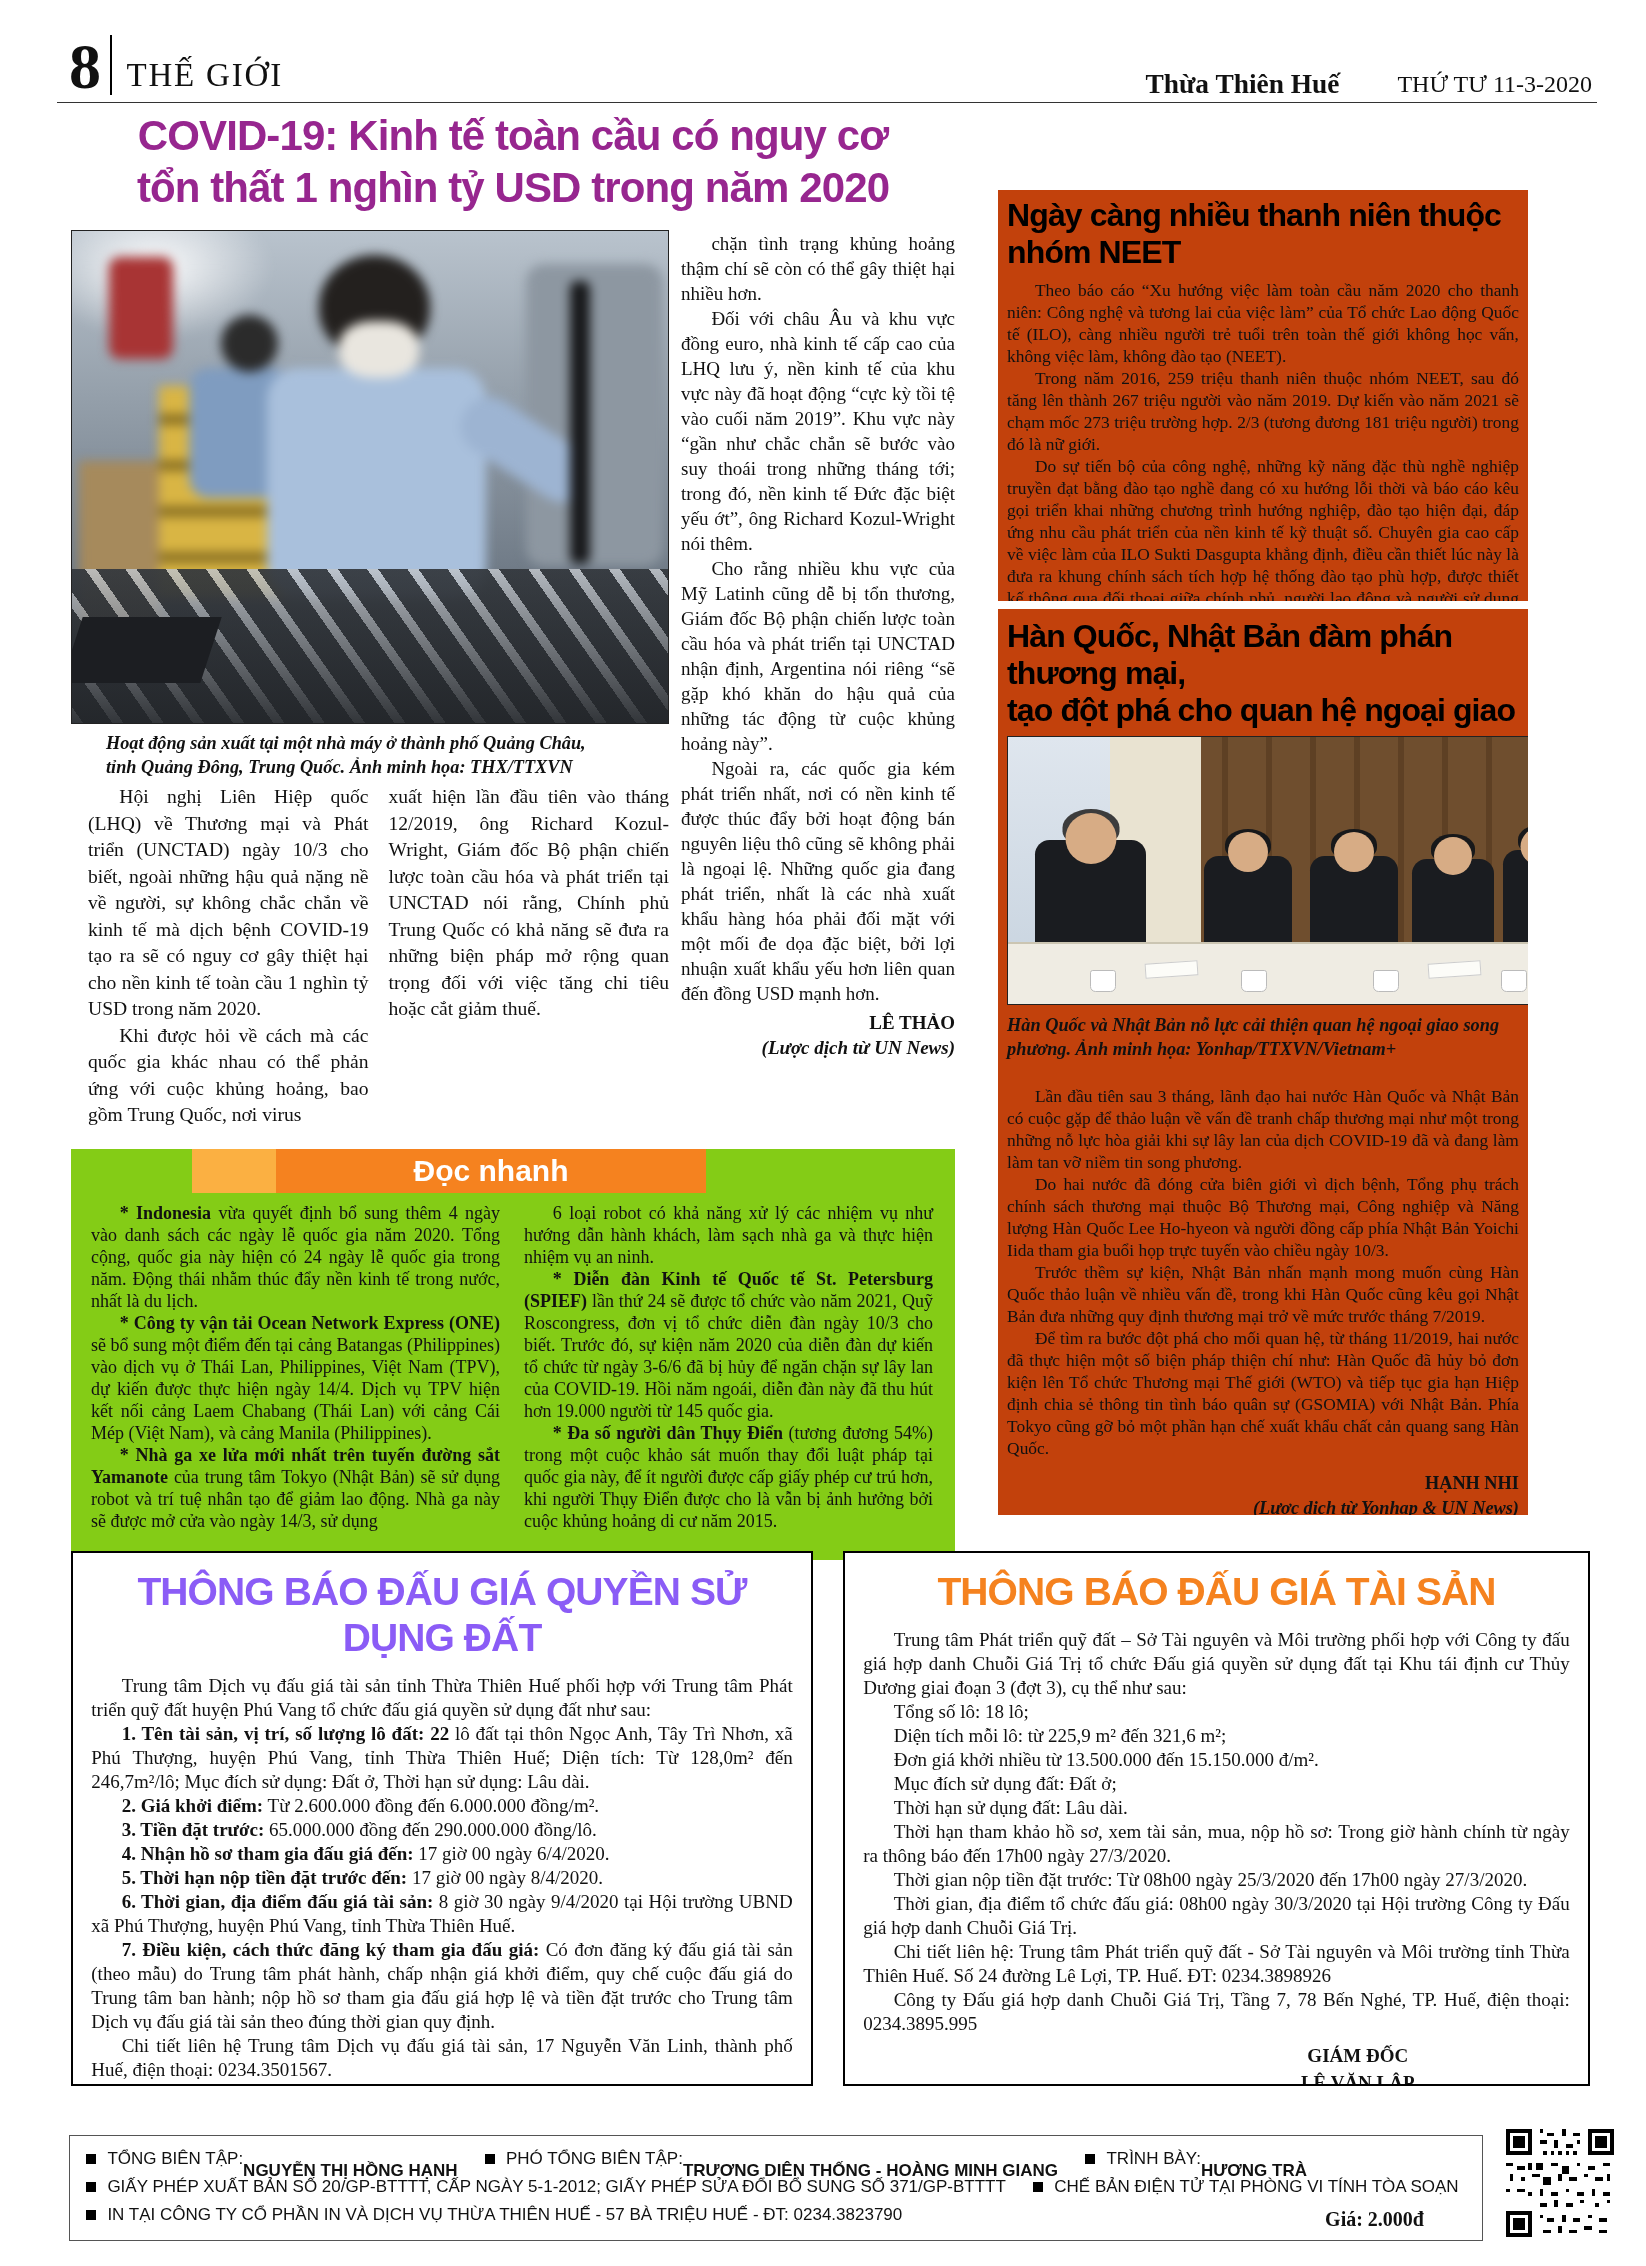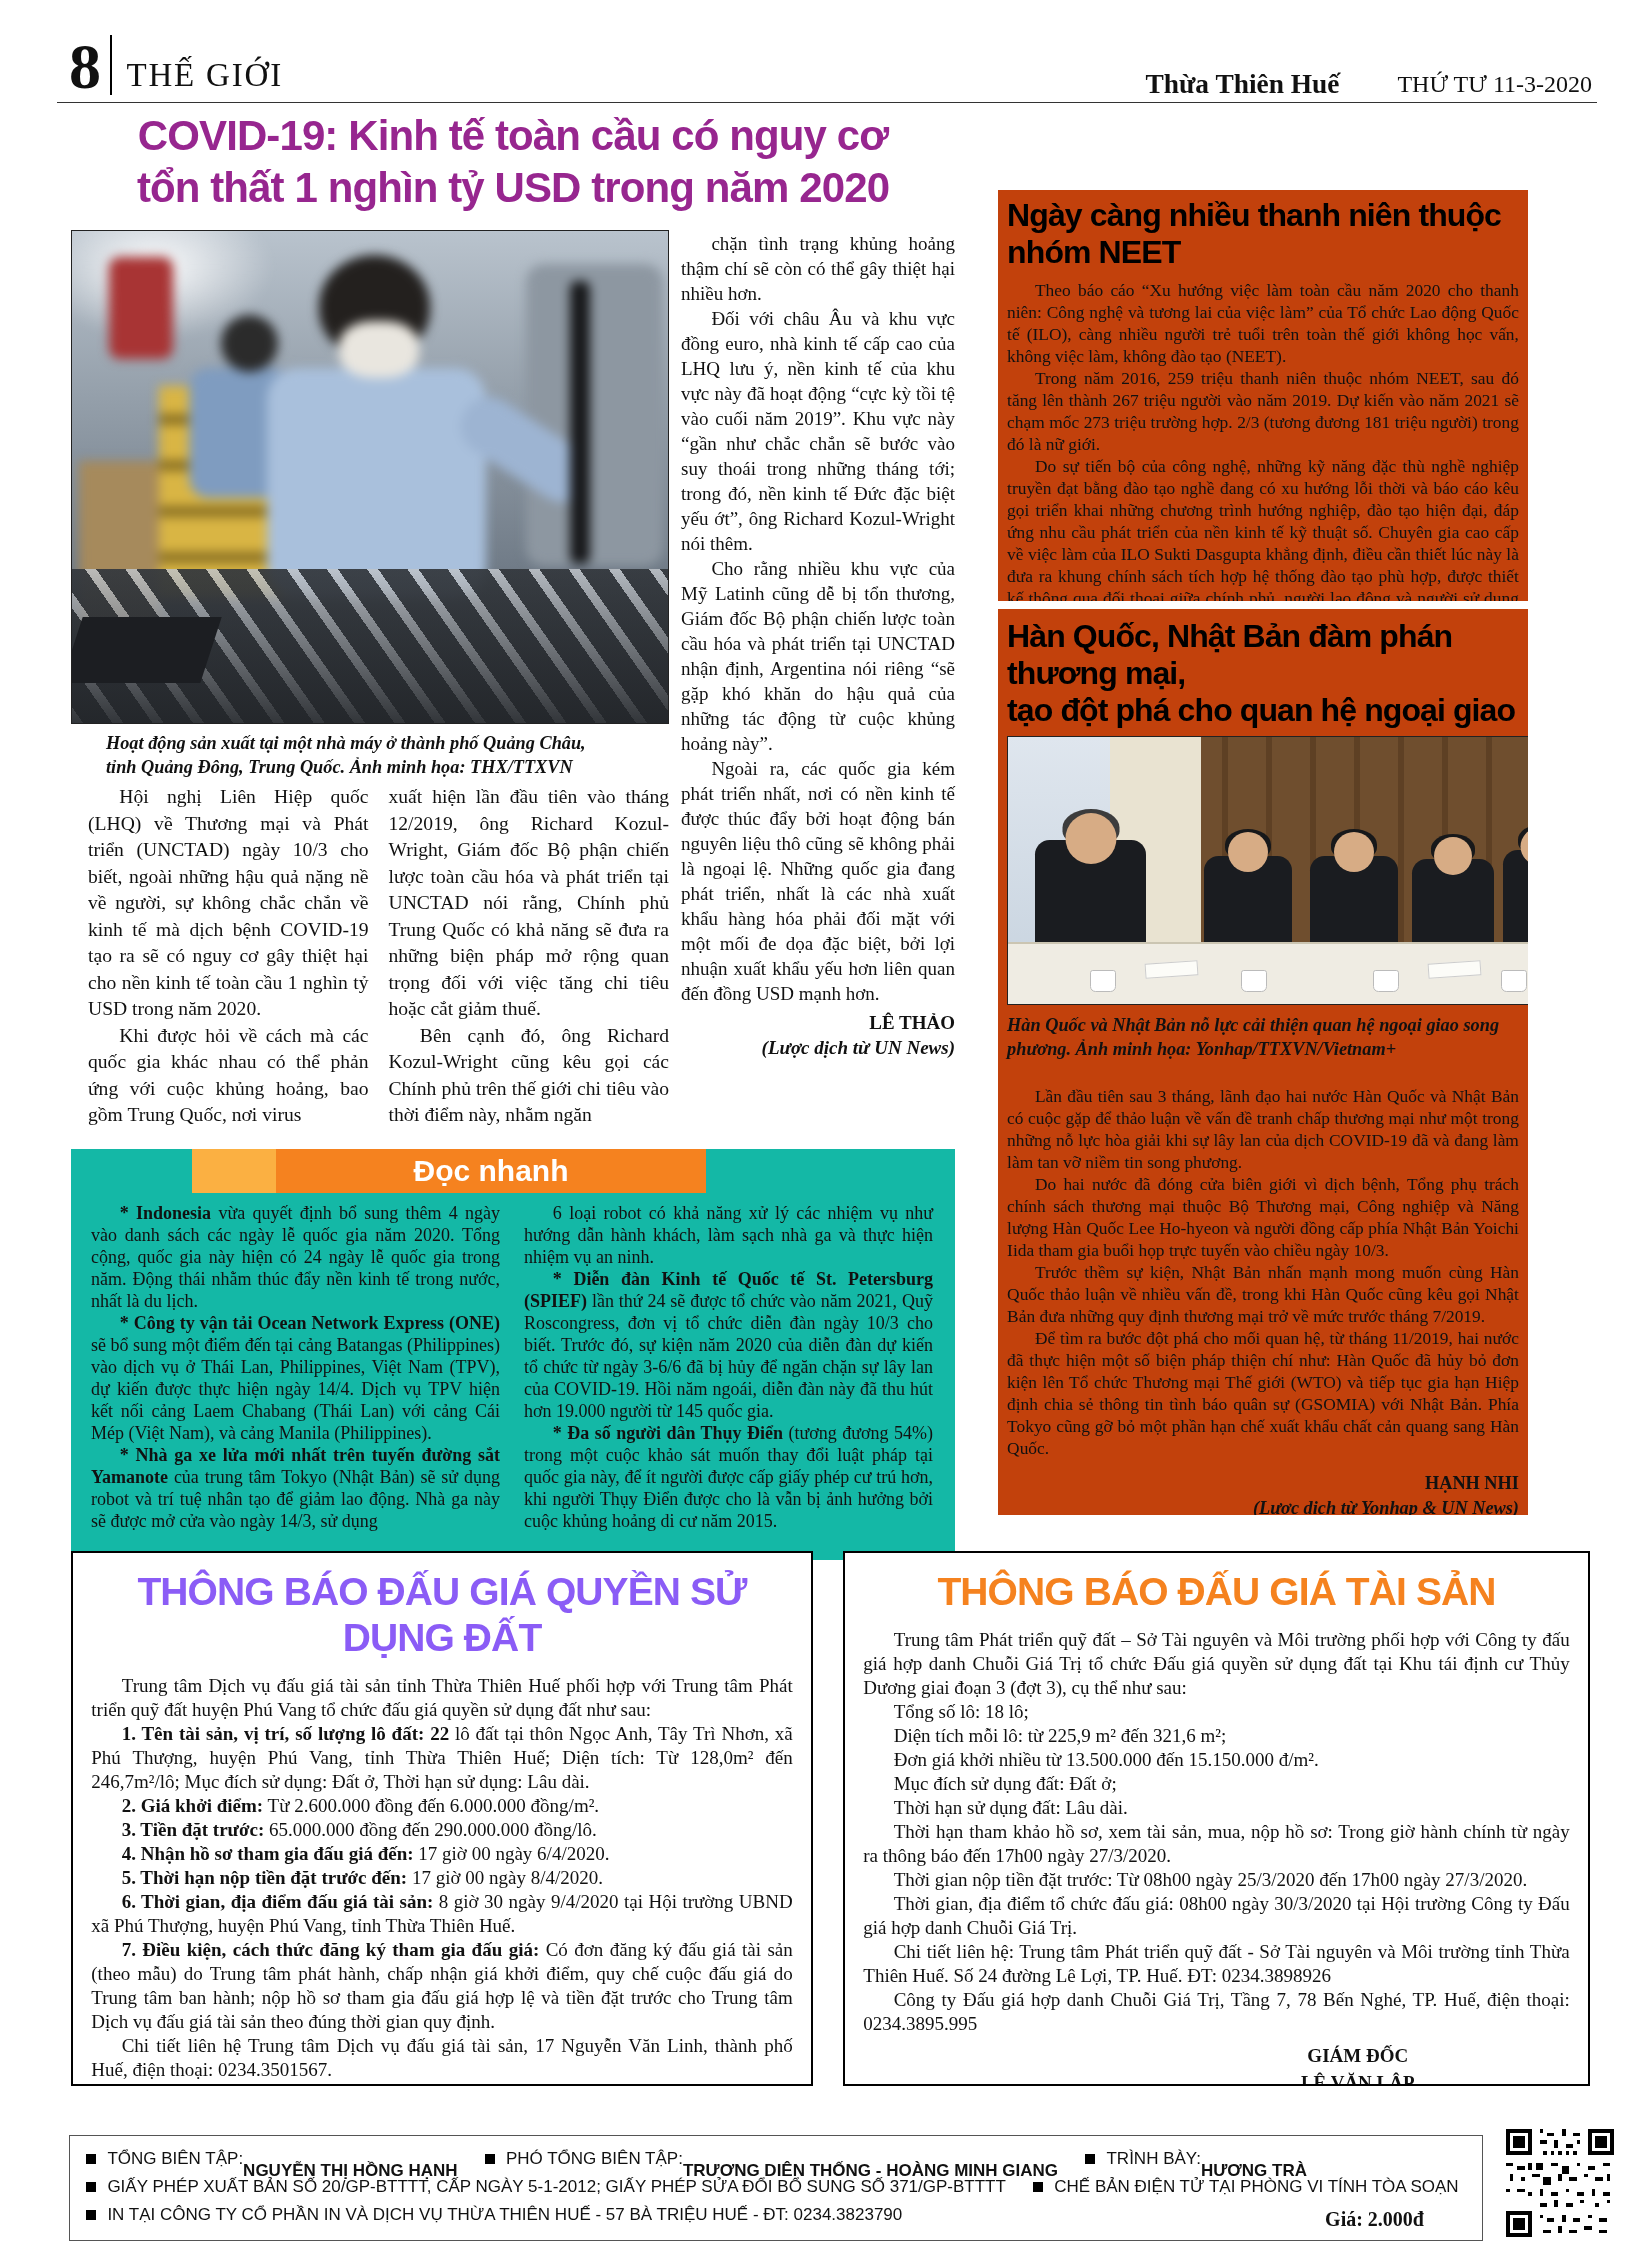--- a/index.html
+++ b/index.html
@@ -67,21 +67,21 @@
   .p2table{position:absolute;left:0;bottom:0;width:100%;height:60px;background:#efece3;border-top:2.7px solid #cbc5b2;}
   .man{position:absolute;background:#1a1c20;border-radius:14.6px 14.6px 0 0;}
   .head{position:absolute;left:50%;transform:translateX(-50%);background:#d7ac85;border-radius:50%;}
   .hair{position:absolute;left:50%;transform:translateX(-50%);top:-5.5px;background:#17181a;border-radius:50% 50% 40% 40%;}
   .cup{position:absolute;bottom:12.8px;width:24px;height:20px;background:#fff;border:0.9px solid #bbb;border-radius:2.7px 2.7px 5.5px 5.5px;}
   .paper{position:absolute;bottom:27.4px;width:51px;height:12.8px;background:#fcfcf8;border:0.9px solid #ccc;transform:rotate(-4deg);}
   .kbyline{text-align:right;font-size:18.3px;line-height:25px;margin-top:12.8px;}
   .kbyline b{display:block;}
   .kbyline i{font-weight:bold;}
   
-  .dn{position:absolute;left:71px;top:1149px;width:884px;height:411px;background:#14b8a6;overflow:hidden;}
+  .dn{position:absolute;left:71px;top:1149px;width:884px;height:411px;background:#84cc16;overflow:hidden;}
   .dnbar{position:absolute;left:121px;top:0;width:514px;height:44px;display:flex;}
   .dnlight{width:84px;height:100%;background:#fbb042;}
   .dndark{flex:1;height:100%;background:#f5821f;display:flex;align-items:center;justify-content:center;}
   .dndark span{color:#fff;font-family:"Liberation Sans","DejaVu Sans",sans-serif;
                font-weight:bold;font-size:30px;letter-spacing:0;}
   .dncols{position:absolute;left:20px;top:53px;width:843px;display:flex;gap:24px;}
   .dncols .c{width:409px;}
   .dncols p{margin:0;text-align:justify;font-size:18px;line-height:22px;text-indent:1.6em;}
   
   .auc{position:absolute;top:1551px;height:535px;border:2.7px solid #000;box-sizing:border-box;
@@ -152,21 +152,20 @@
   <span>tỉnh Quảng Đông, Trung Quốc. Ảnh minh họa: THX/TTXVN</span>
 </div>
 
 <div class="cols12 bodytxt">
   <div class="c">
     <p>Hội nghị Liên Hiệp quốc (LHQ) về Thương mại và Phát triển (UNCTAD) ngày 10/3 cho biết, ngoài những hậu quả nặng nề về người, sự không chắc chắn về kinh tế mà dịch bệnh COVID-19 tạo ra sẽ có nguy cơ gây thiệt hại cho nền kinh tế toàn cầu 1 nghìn tỷ USD trong năm 2020.</p>
     <p>Khi được hỏi về cách mà các quốc gia khác nhau có thể phản ứng với cuộc khủng hoảng, bao gồm Trung Quốc, nơi virus</p>
   </div>
   <div class="c">
     <p class="noind">xuất hiện lần đầu tiên vào tháng 12/2019, ông Richard Kozul-Wright, Giám đốc Bộ phận chiến lược toàn cầu hóa và phát triển tại UNCTAD nói rằng, Chính phủ Trung Quốc có khả năng sẽ đưa ra những biện pháp mở rộng quan trọng đối với việc tăng chi tiêu hoặc cắt giảm thuế.</p>
-    <p>Bên cạnh đó, ông Richard Kozul-Wright cũng kêu gọi các Chính phủ trên thế giới chi tiêu vào thời điểm này, nhằm ngăn</p>
   </div>
 </div>
 
 <div class="col3">
   <p class="noind">chặn tình trạng khủng hoảng thậm chí sẽ còn có thể gây thiệt hại nhiều hơn.</p>
   <p>Đối với châu Âu và khu vực đồng euro, nhà kinh tế cấp cao của LHQ lưu ý, nền kinh tế của khu vực này đã hoạt động “cực kỳ tồi tệ vào cuối năm 2019”. Khu vực này “gần như chắc chắn sẽ bước vào suy thoái trong những tháng tới; trong đó, nền kinh tế Đức đặc biệt yếu ớt”, ông Richard Kozul-Wright nói thêm.</p>
   <p>Cho rằng nhiều khu vực của Mỹ Latinh cũng dễ bị tổn thương, Giám đốc Bộ phận chiến lược toàn cầu hóa và phát triển tại UNCTAD nhận định, Argentina nói riêng “sẽ gặp khó khăn do hậu quả của những tác động từ cuộc khủng hoảng này”.</p>
   <p>Ngoài ra, các quốc gia kém phát triển nhất, nơi có nền kinh tế được thúc đẩy bởi hoạt động bán nguyên liệu thô cũng sẽ không phải là ngoại lệ. Những quốc gia đang phát triển, nhất là các nhà xuất khẩu hàng hóa phải đối mặt với một mối đe dọa đặc biệt, bởi lợi nhuận xuất khẩu yếu hơn liên quan đến đồng USD mạnh hơn.</p>
   <div class="byline">
     <b>LÊ THẢO</b>

